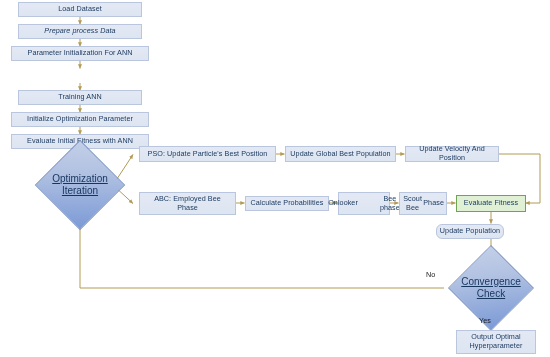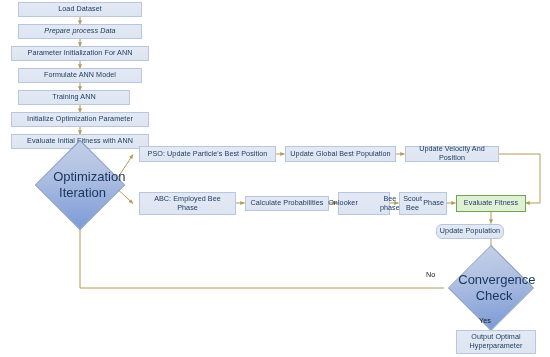--- a/index.html
+++ b/index.html
@@ -29,24 +29,24 @@
     border:0.8px solid #b9c6dd;
   }
   .green{
     background:#dff0d4;
     border:1px solid #70a352;
     color:#17365d;
   }
   .diamond{
     position:absolute;
     color:#17365d;
-    font-size:13px;
+    font-size:10px;
     line-height:1.25;
     text-align:center;
-    display:flex;align-items:center;justify-content:flex-end;
+    display:flex;align-items:center;justify-content:center;text-decoration:underline;
   }
   .diamond .dshape{
     position:absolute;left:0;top:0;width:100%;height:100%;
     background:linear-gradient(135deg,#c3cfe8 0%,#b2c2e2 35%,#7b9ad6 100%);
     border:0.8px solid #7f96c4;
     transform:rotate(45deg);
     box-sizing:border-box;
   }
   .diamond .dtext{position:relative;z-index:2;width:92%;}
 
@@ -107,25 +107,22 @@
   </div>
 
   <div class="node proc" style="left:18px;top:24px;width:124px;height:15px;font-style:italic;">
     <span>Prepare process Data</span>
   </div>
 
   <div class="node proc" style="left:11px;top:46px;width:138px;height:15px;">
     <span>Parameter Initialization For ANN</span>
   </div>
 
-  <div class="node proc" style="left:18px;top:68px;width:124px;height:15px;">
-    <span>Formulate ANN Model</span>
-  </div>
 
-  <div class="node proc" style="left:18px;top:90px;width:112px;height:15px;">
+  <div class="node proc" style="left:18px;top:90px;width:124px;height:15px;">
     <span>Training ANN</span>
   </div>
 
   <div class="node proc" style="left:11px;top:112px;width:138px;height:15px;">
     <span>Initialize Optimization Parameter</span>
   </div>
 
   <div class="node proc" style="left:11px;top:134px;width:138px;height:15px;">
     <span>Evaluate Initial Fitness with ANN</span>
   </div>

